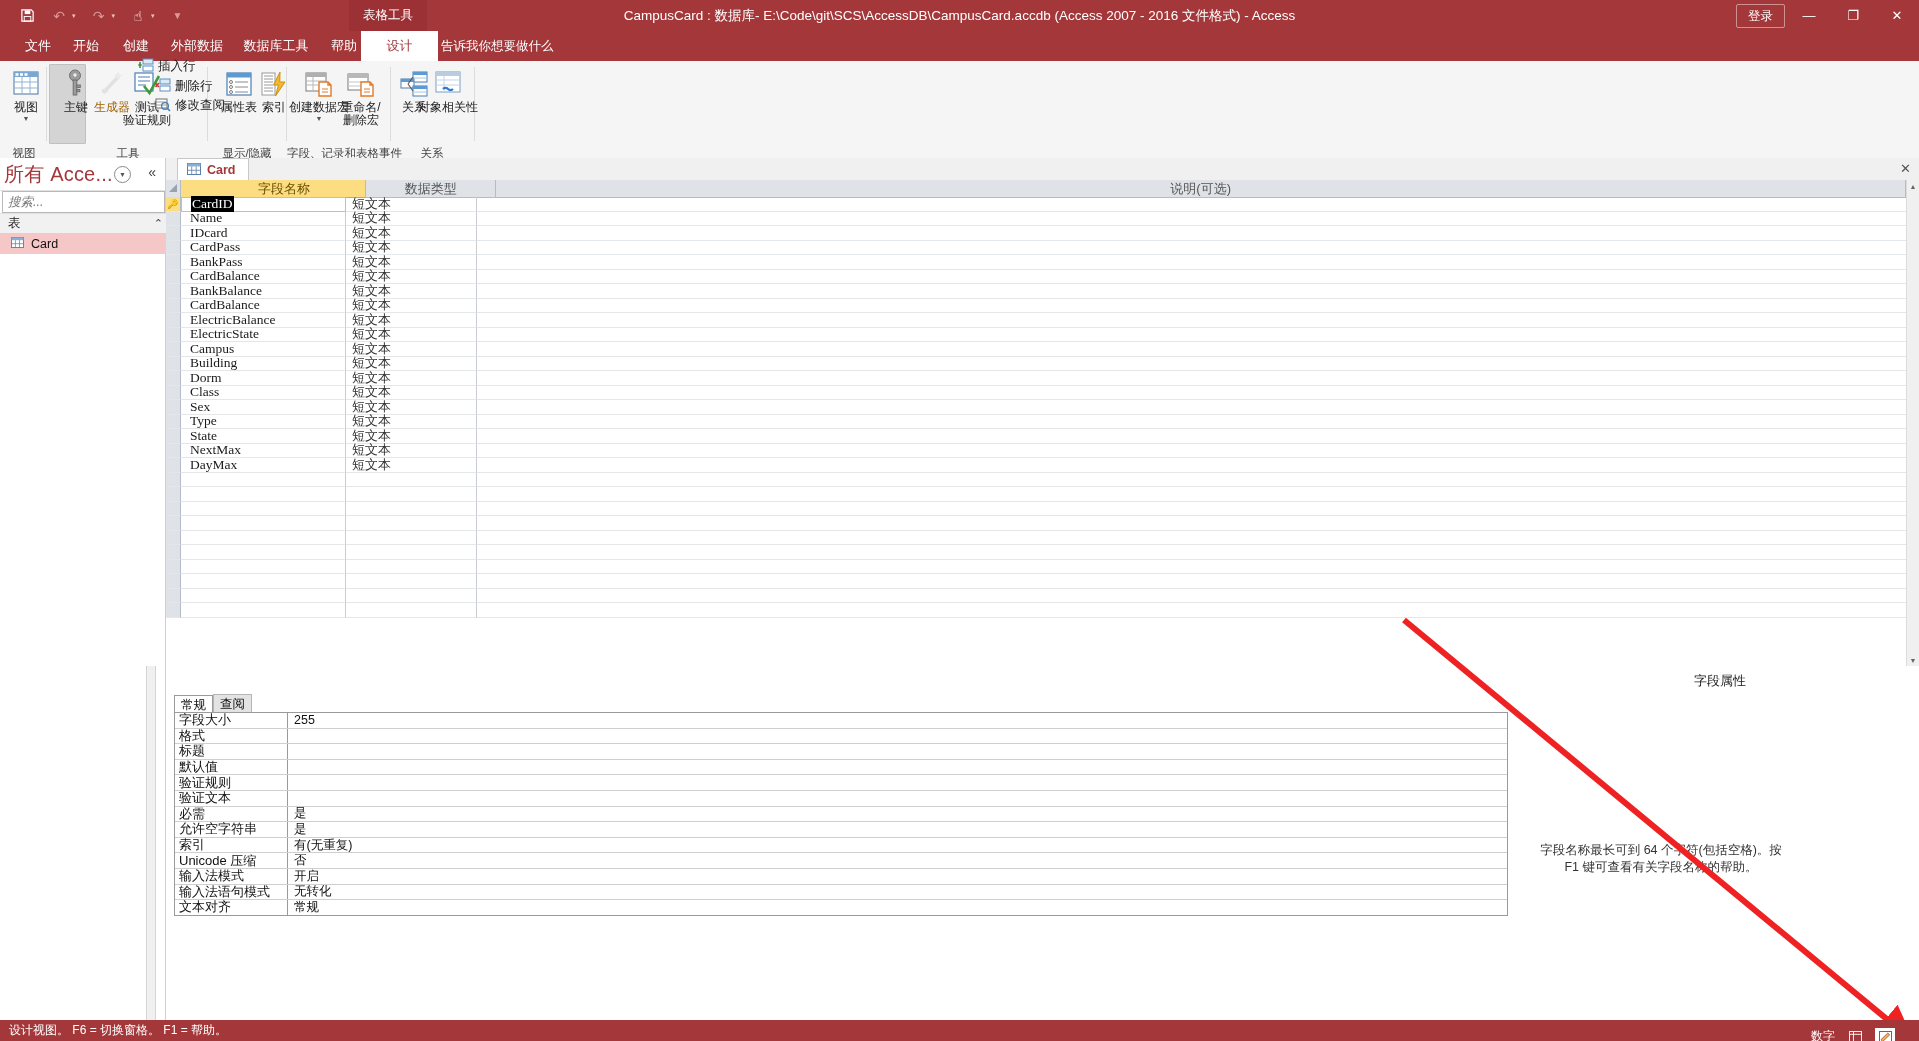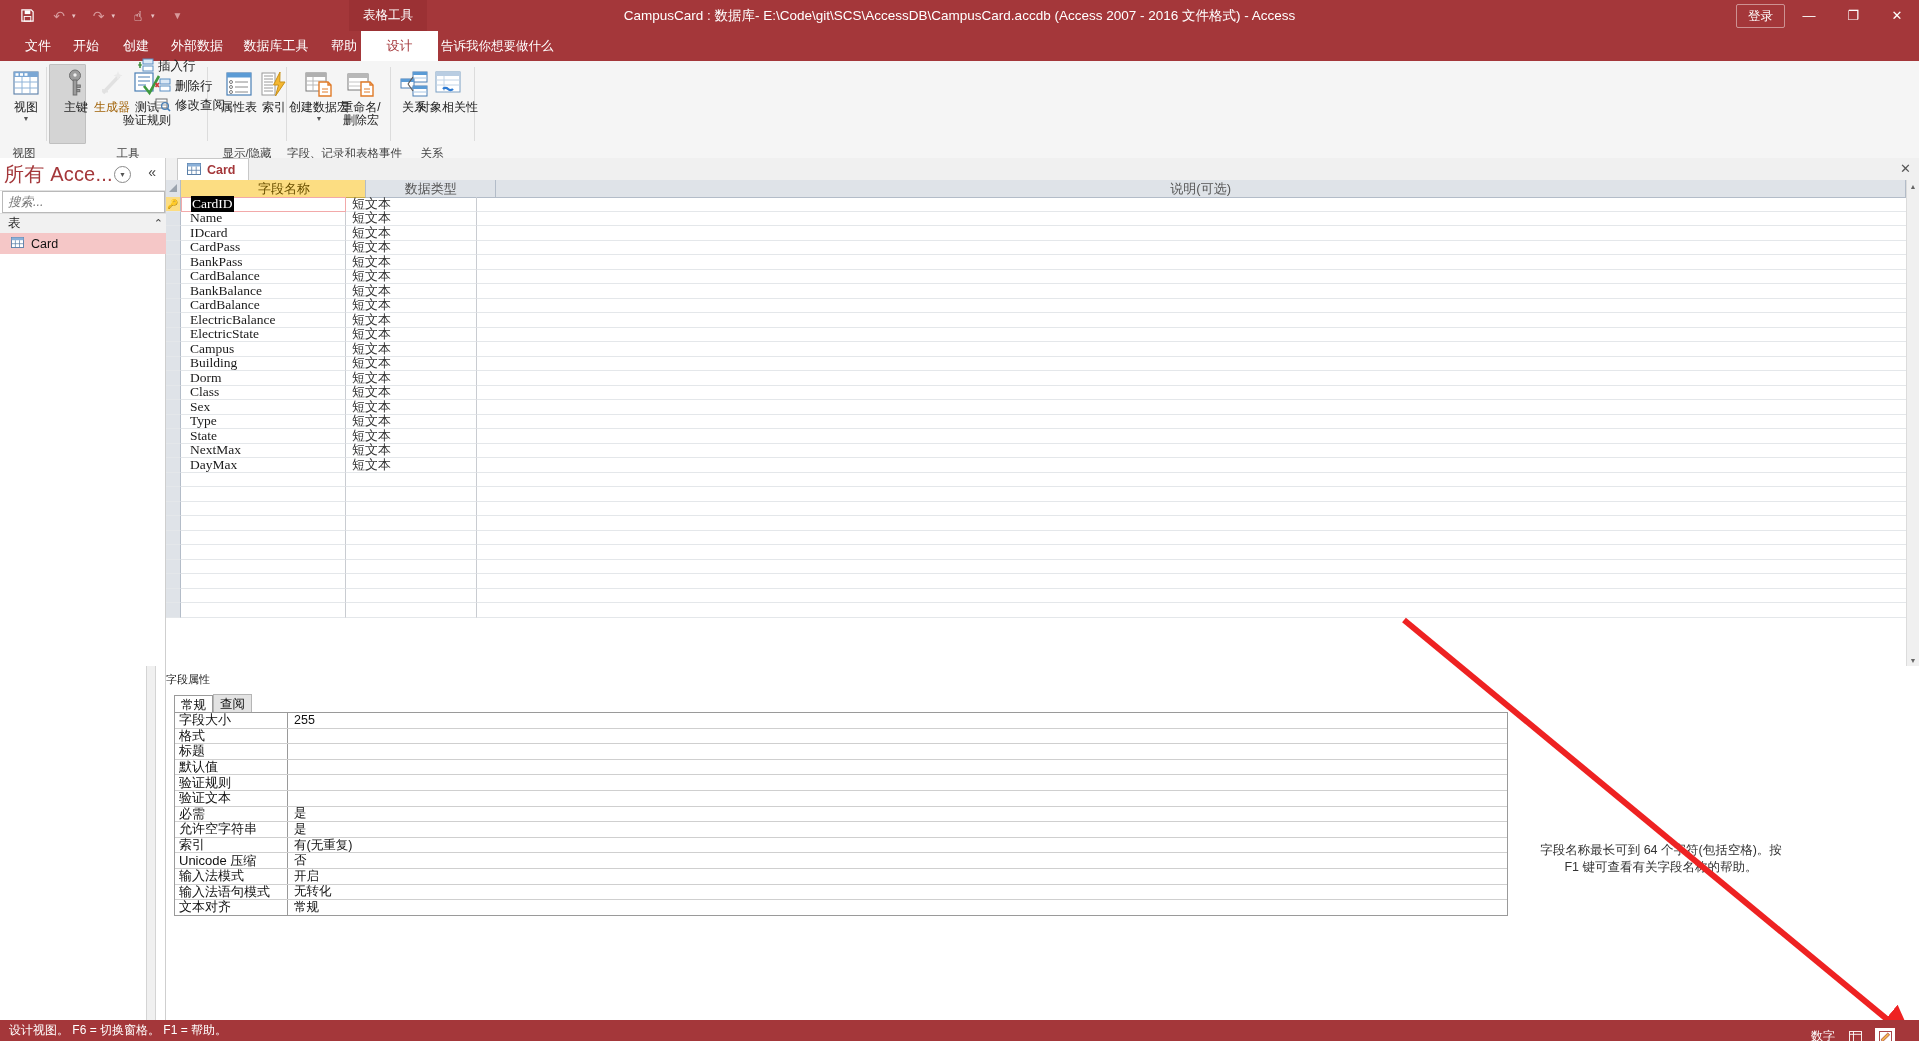--- a/index.html
+++ b/index.html
@@ -118,21 +118,21 @@
   .ftype{width:131px;border-right:1px solid #c9ccd1;border-bottom:1px solid #e4e7ea;
     font-size:13px;color:#333;padding-left:6px;display:flex;align-items:center;box-sizing:border-box;}
   .fdesc{flex:1;border-bottom:1px solid #e4e7ea;}
   .keyico{font-size:9px;color:#c8a200;}
   .vscroll{position:absolute;right:0;top:0;width:12px;height:486px;background:#f0f0f0;border-left:1px solid #dcdcdc;}
   .vs-arrow{position:absolute;left:0;width:12px;height:12px;background:#f0f0f0;color:#666;
     font-size:7px;display:flex;align-items:center;justify-content:center;cursor:pointer;}
 
   
   .propzone{position:absolute;left:166px;top:666px;width:1753px;height:354px;background:#fff;}
-  .proptitle{position:absolute;left:0;top:6px;width:1580px;text-align:left;font-size:11px;color:#222;}
+  .proptitle{position:absolute;left:0;top:6px;width:1580px;text-align:right;font-size:13px;color:#222;}
   .ptabs{position:absolute;left:8px;top:28px;display:flex;align-items:flex-end;gap:0px;}
   .ptab{height:18px;padding:0 6px;font-size:12.5px;color:#111;display:flex;align-items:center;cursor:pointer;}
   .ptab.active{background:#fff;border:1px solid #9a9a9a;border-bottom:1px solid #fff;position:relative;top:1px;}
   .ptab.inactive{background:#e3e3e3;border:1px solid #b5b5b5;}
   .ptable{position:absolute;left:8px;top:46px;width:1334px;border:1px solid #9a9a9a;border-top:1px solid #9a9a9a;
     background:#fff;box-sizing:border-box;}
   .prow{display:flex;height:14.6px;border-bottom:1px solid #cfcfcf;}
   .prow:last-child{border-bottom:none;}
   .pk{width:113px;border-right:1px solid #9a9a9a;font-size:13px;color:#111;
     padding-left:4px;display:flex;align-items:center;box-sizing:border-box;}

